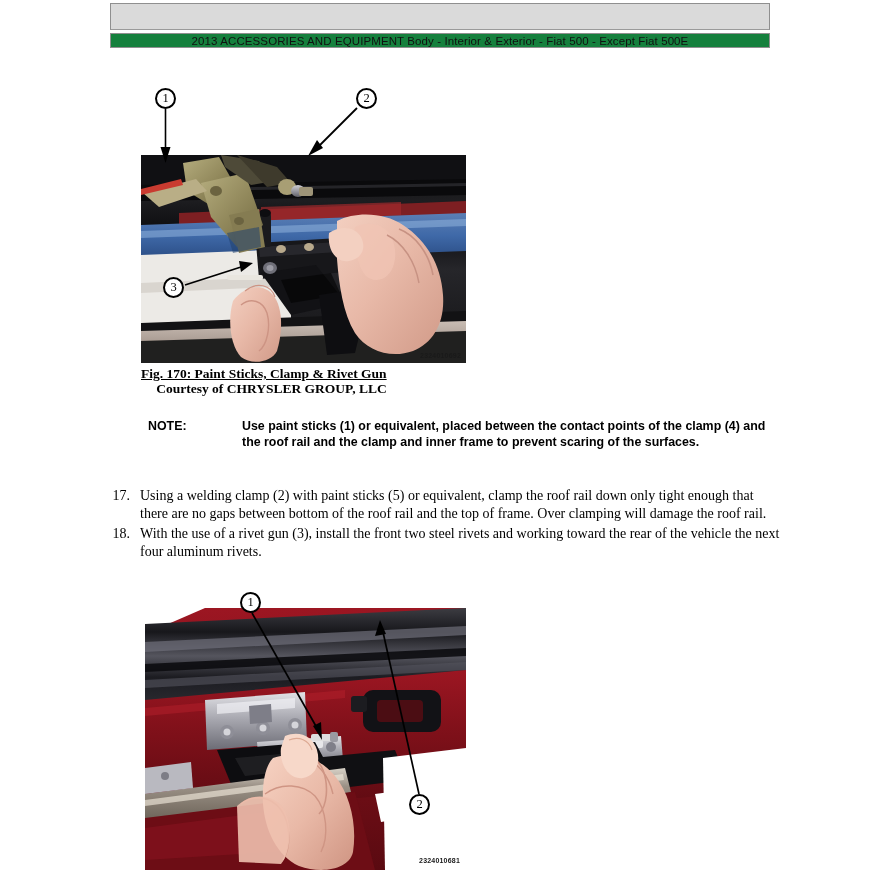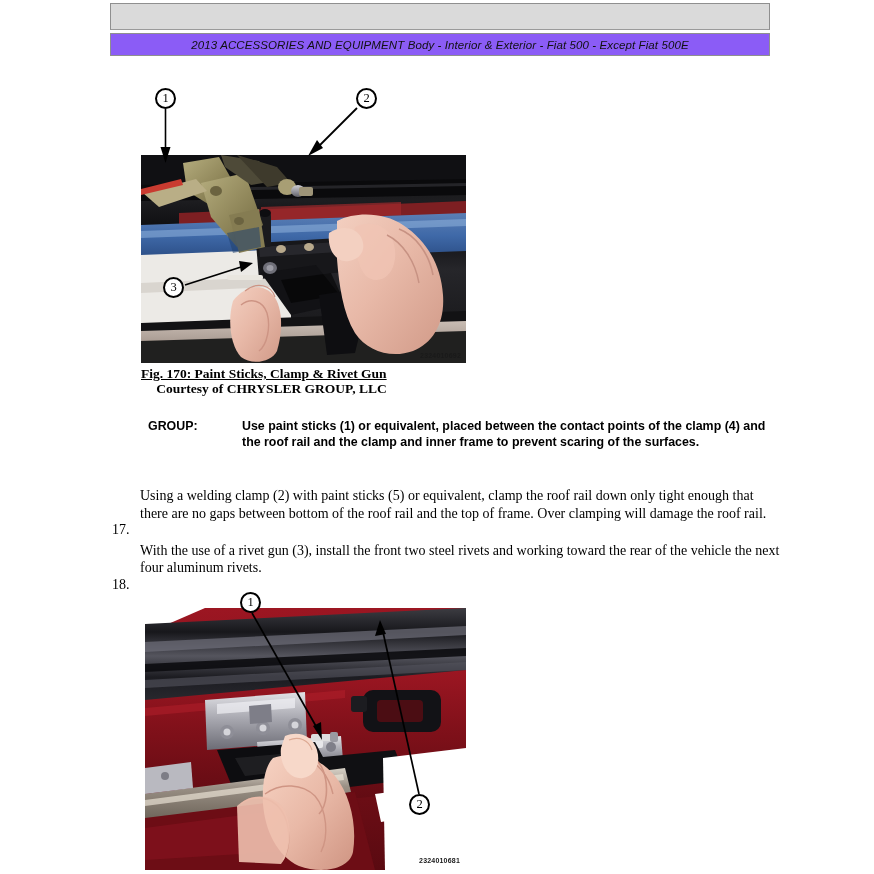--- a/index.html
+++ b/index.html
@@ -25,28 +25,27 @@
   }
   .header-bar-top {
     height: 27px;
     background: #dadada;
     border: 1px solid #8f8f8f;
     border-bottom: 1px solid #9a9a9a;
     box-sizing: border-box;
   }
   .header-bar-title {
     margin-top: 3px;
-    height: 23px;
-    background: #8b5cf6;
+    height: 15px;
+    background: #15803d;
     border: 1px solid #8f8f8f;
     box-sizing: border-box;
     display: flex;
     align-items: center;
     justify-content: center;
-    font-style: italic;
   }
   .header-bar-title span {
     font-family: "Liberation Sans", sans-serif;
     font-size: 11.5px;
     letter-spacing: 0.1px;
     color: #111;
     white-space: nowrap;
   }
 
   
@@ -119,26 +118,25 @@
   }
   .note-label { width: 94px; flex: 0 0 94px; }
   .note-body { flex: 1; }
 
   
   .steps { position: absolute; left: 112px; top: 487px; width: 668px; }
   .step { display: flex; margin-bottom: 3px; }
   .step-num {
     width: 28px;
     flex: 0 0 28px;
-    text-align: left;
+    text-align: right;
     padding-right: 10px;
     box-sizing: border-box;
     font-size: 14px;
     line-height: 17.5px;
-    margin-top: 34px;
   }
   .step-text {
     flex: 1;
     font-size: 14px;
     line-height: 17.5px;
     text-align: left;
   }
 </style>
 </head>
 <body>
@@ -282,21 +280,21 @@
     <polygon points="112,175 98,173 100,184" fill="#000"></polygon>
   </svg>
 </div>
 
 <div class="fig-caption" style="left:141px; top:366px;text-align:right;">
   <span class="line1">Fig. 170: Paint Sticks, Clamp &amp; Rivet Gun</span>
   <span class="line2">Courtesy of CHRYSLER GROUP, LLC</span>
 </div>
 
 <div class="note-block">
-  <div class="note-label">GROUP:</div>
+  <div class="note-label">NOTE:</div>
   <div class="note-body">Use paint sticks (1) or equivalent, placed between the contact points of the clamp (4) and the roof rail and the clamp and inner frame to prevent scaring of the surfaces.</div>
 </div>
 
 <div class="steps">
   <div class="step">
     <div class="step-num">17.</div>
     <div class="step-text">Using a welding clamp (2) with paint sticks (5) or equivalent, clamp the roof rail down only tight enough that there are no gaps between bottom of the roof rail and the top of frame. Over clamping will damage the roof rail.</div>
   </div>
   <div class="step">
     <div class="step-num">18.</div>

